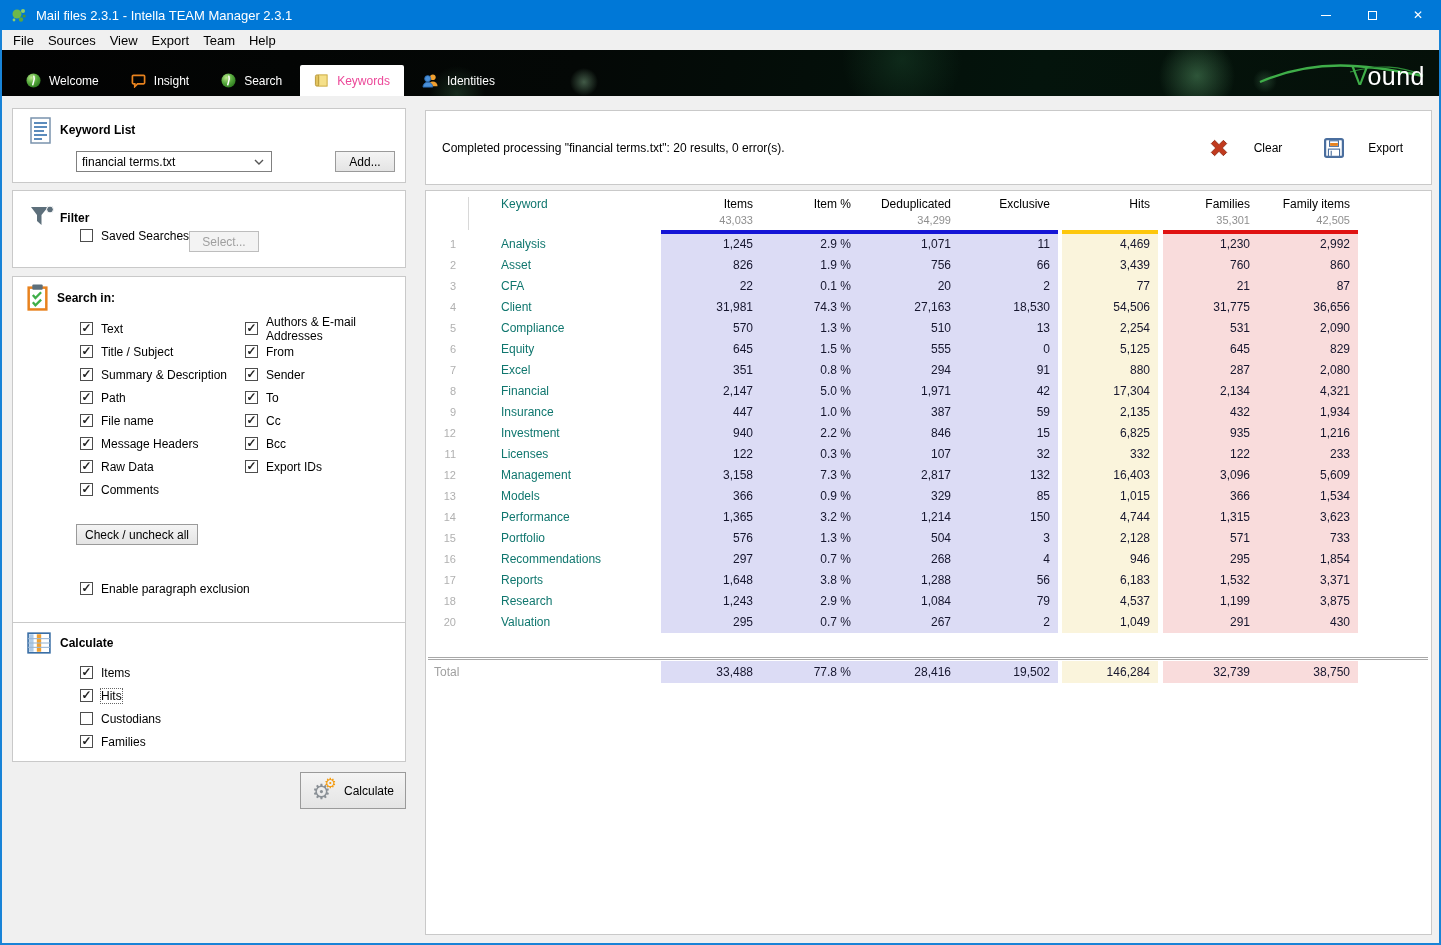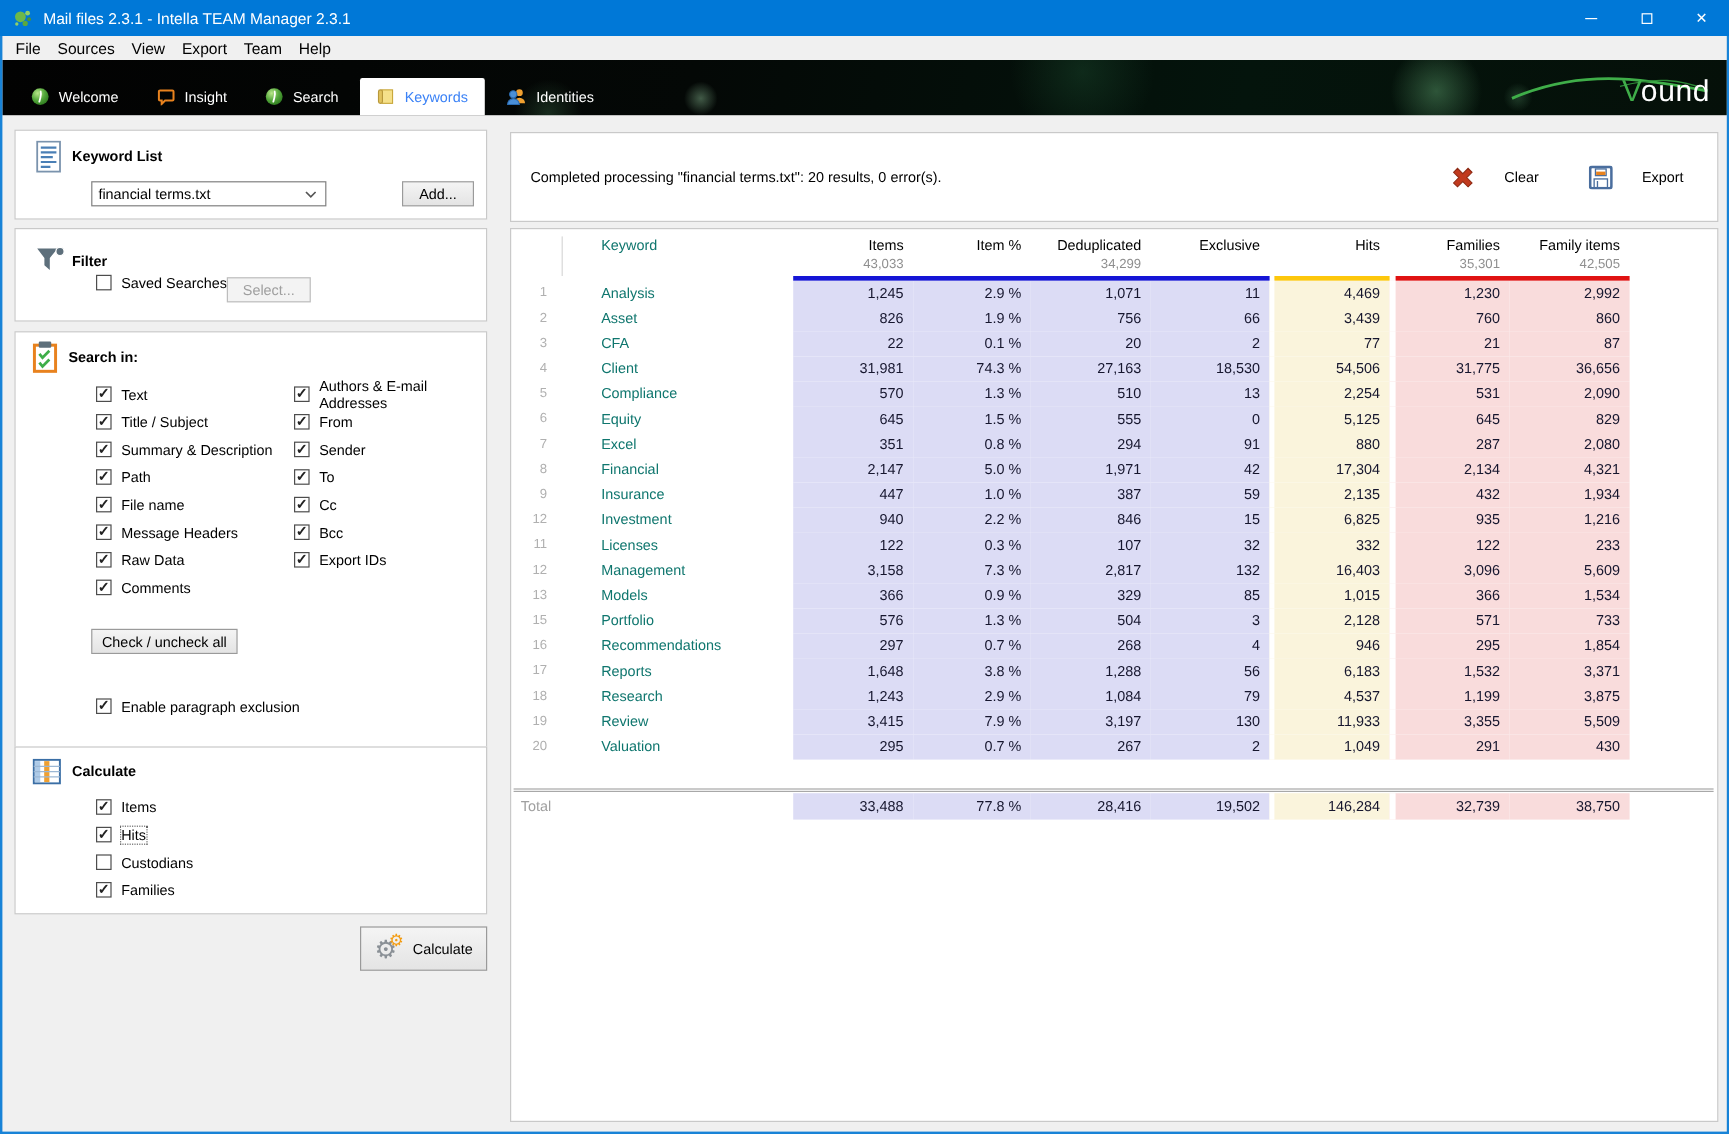--- a/index.html
+++ b/index.html
@@ -30,21 +30,21 @@
   .tabstrip { position:absolute; left:2px; top:50px; right:2px; height:46px;
     background:
       radial-gradient(circle at 582px 32px, rgba(140,190,150,0.45), transparent 14px),
       radial-gradient(circle at 1195px 26px, rgba(80,140,95,0.55), transparent 38px),
       radial-gradient(circle at 1263px 31px, rgba(70,120,85,0.4), transparent 12px),
       radial-gradient(circle at 455px 44px, rgba(60,110,75,0.35), transparent 28px),
       radial-gradient(circle at 900px 10px, rgba(30,80,50,0.4), transparent 60px),
       linear-gradient(100deg, #020202 0%, #040806 40%, #04140c 72%, #051009 100%);
     display:flex; align-items:flex-end; padding-left:10px; }
   .tab { height:31px; display:flex; align-items:center; gap:8px; padding:0 14px; color:#fff; font-size:12px; margin-right:4px; }
-  .tab.active { background:#fff; color:#3b82f6; border-radius:2px 2px 0 0; }
+  .tab.active { background:#fff; color:#ec4899; border-radius:2px 2px 0 0; }
   .vound { position:absolute; right:14px; top:6px; width:130px; height:36px; }
   .vound .swoosh { position:absolute; left:-40px; top:-2px; }
   .vound .wordmark { position:absolute; right:0; top:6px; font-size:25px; letter-spacing:0.5px; }
   .vound .v { color:#3fae49; }
   .vound .rest { color:#fff; }
 
   
   .panel { position:absolute; background:#fff; border:1px solid #c9c9c9; }
   .panel-title { position:absolute; font-size:12px; font-weight:bold; color:#000; }
 
@@ -571,20 +571,31 @@
         <div class="cell c-kw">Models</div>
         <div class="cell c-val c-items bg-blue">366</div>
         <div class="cell c-val c-pct bg-blue">0.9 %</div>
         <div class="cell c-val c-dedup bg-blue">329</div>
         <div class="cell c-val c-excl bg-blue">85</div>
         <div class="cell c-val c-hits bg-yellow">1,015</div>
         <div class="cell c-val c-fam bg-pink">366</div>
         <div class="cell c-val c-famit bg-pink">1,534</div>
       </div>
         <div class="t-row">
+        <div class="cell c-num">14</div>
+        <div class="cell c-kw">Performance</div>
+        <div class="cell c-val c-items bg-blue">1,365</div>
+        <div class="cell c-val c-pct bg-blue">3.2 %</div>
+        <div class="cell c-val c-dedup bg-blue">1,214</div>
+        <div class="cell c-val c-excl bg-blue">150</div>
+        <div class="cell c-val c-hits bg-yellow">4,744</div>
+        <div class="cell c-val c-fam bg-pink">1,315</div>
+        <div class="cell c-val c-famit bg-pink">3,623</div>
+      </div>
+        <div class="t-row">
         <div class="cell c-num">15</div>
         <div class="cell c-kw">Portfolio</div>
         <div class="cell c-val c-items bg-blue">576</div>
         <div class="cell c-val c-pct bg-blue">1.3 %</div>
         <div class="cell c-val c-dedup bg-blue">504</div>
         <div class="cell c-val c-excl bg-blue">3</div>
         <div class="cell c-val c-hits bg-yellow">2,128</div>
         <div class="cell c-val c-fam bg-pink">571</div>
         <div class="cell c-val c-famit bg-pink">733</div>
       </div>
@@ -615,31 +626,20 @@
         <div class="cell c-kw">Research</div>
         <div class="cell c-val c-items bg-blue">1,243</div>
         <div class="cell c-val c-pct bg-blue">2.9 %</div>
         <div class="cell c-val c-dedup bg-blue">1,084</div>
         <div class="cell c-val c-excl bg-blue">79</div>
         <div class="cell c-val c-hits bg-yellow">4,537</div>
         <div class="cell c-val c-fam bg-pink">1,199</div>
         <div class="cell c-val c-famit bg-pink">3,875</div>
       </div>
         <div class="t-row">
-        <div class="cell c-num">19</div>
-        <div class="cell c-kw">Review</div>
-        <div class="cell c-val c-items bg-blue">3,415</div>
-        <div class="cell c-val c-pct bg-blue">7.9 %</div>
-        <div class="cell c-val c-dedup bg-blue">3,197</div>
-        <div class="cell c-val c-excl bg-blue">130</div>
-        <div class="cell c-val c-hits bg-yellow">11,933</div>
-        <div class="cell c-val c-fam bg-pink">3,355</div>
-        <div class="cell c-val c-famit bg-pink">5,509</div>
-      </div>
-        <div class="t-row">
         <div class="cell c-num">20</div>
         <div class="cell c-kw">Valuation</div>
         <div class="cell c-val c-items bg-blue">295</div>
         <div class="cell c-val c-pct bg-blue">0.7 %</div>
         <div class="cell c-val c-dedup bg-blue">267</div>
         <div class="cell c-val c-excl bg-blue">2</div>
         <div class="cell c-val c-hits bg-yellow">1,049</div>
         <div class="cell c-val c-fam bg-pink">291</div>
         <div class="cell c-val c-famit bg-pink">430</div>
       </div>

